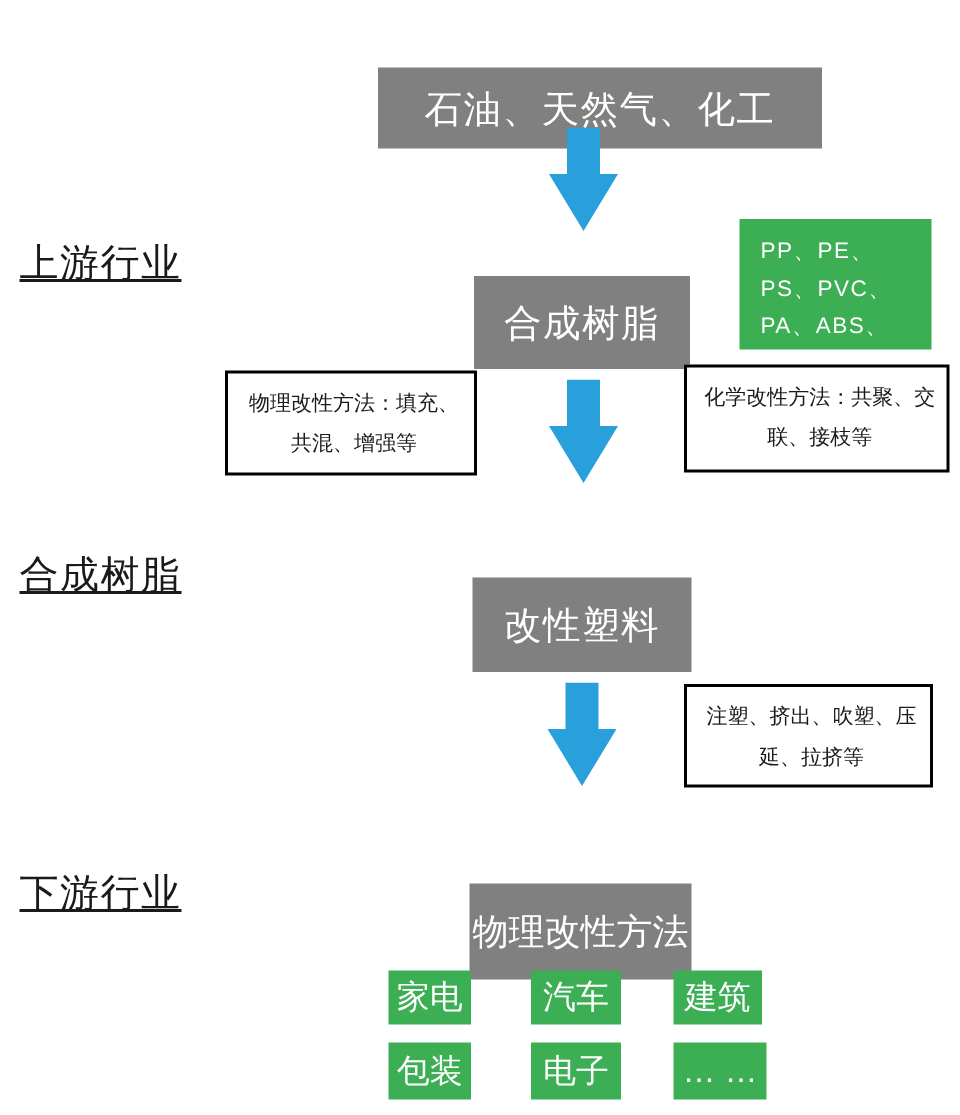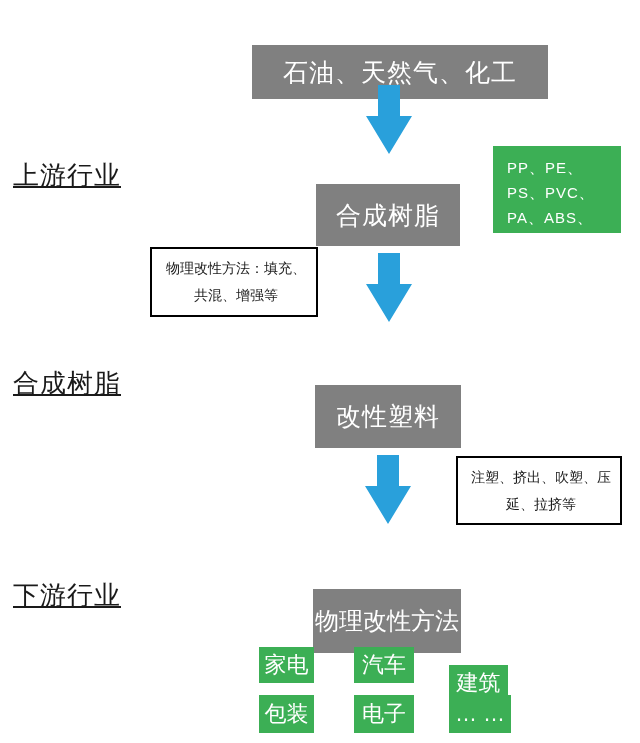--- a/index.html
+++ b/index.html
@@ -89,35 +89,36 @@
   <svg class="arrow" style="left:366px;top:85px;" width="46" height="69" viewBox="0 0 46 69">
     <polygon points="12,0 34,0 34,31 46,31 23,69 0,31 12,31" fill="#29a0db"></polygon>
   </svg>
 
   <div class="gray-box" style="left:316px;top:157px;width:144px;height:62px;">合成树脂</div>
 
   <div class="green-box resin">PP、PE、PS、PVC、PA、ABS、PPO等</div>
 
   <div class="white-box" style="left:150px;top:247px;width:168px;height:70px;">物理改性方法：填充、共混、增强等</div>
 
+  <div class="white-box" style="left:456px;top:243px;width:177px;height:72px;">化学改性方法：共聚、交联、接枝等</div>
 
   <svg class="arrow" style="left:366px;top:253px;" width="46" height="69" viewBox="0 0 46 69">
     <polygon points="12,0 34,0 34,31 46,31 23,69 0,31 12,31" fill="#29a0db"></polygon>
   </svg>
 
   <div class="gray-box" style="left:315px;top:358px;width:146px;height:63px;">改性塑料</div>
 
   <svg class="arrow" style="left:365px;top:455px;" width="46" height="69" viewBox="0 0 46 69">
     <polygon points="12,0 34,0 34,31 46,31 23,69 0,31 12,31" fill="#29a0db"></polygon>
   </svg>
 
   <div class="white-box" style="left:456px;top:456px;width:166px;height:69px;">注塑、挤出、吹塑、压延、拉挤等</div>
 
   <div class="gray-box products" style="left:313px;top:562px;width:148px;height:64px;">物理改性方法</div>
 
   <div class="green-box app-box" style="left:259px;top:647px;width:55px;height:36px;">家电</div>
   <div class="green-box app-box" style="left:354px;top:647px;width:60px;height:36px;">汽车</div>
-  <div class="green-box app-box" style="left:449px;top:665px;width:59px;height:36px;">建筑</div>
+  <div class="green-box app-box" style="left:449px;top:647px;width:59px;height:36px;">建筑</div>
   <div class="green-box app-box" style="left:259px;top:695px;width:55px;height:38px;">包装</div>
   <div class="green-box app-box" style="left:354px;top:695px;width:60px;height:38px;">电子</div>
   <div class="green-box app-box" style="left:449px;top:695px;width:62px;height:38px;">… …</div>
 
 </div>
 
 </body></html>

